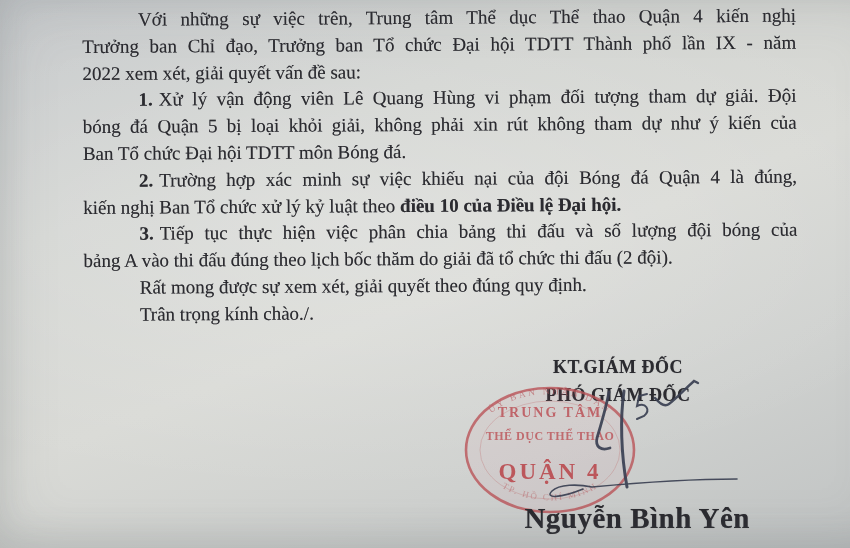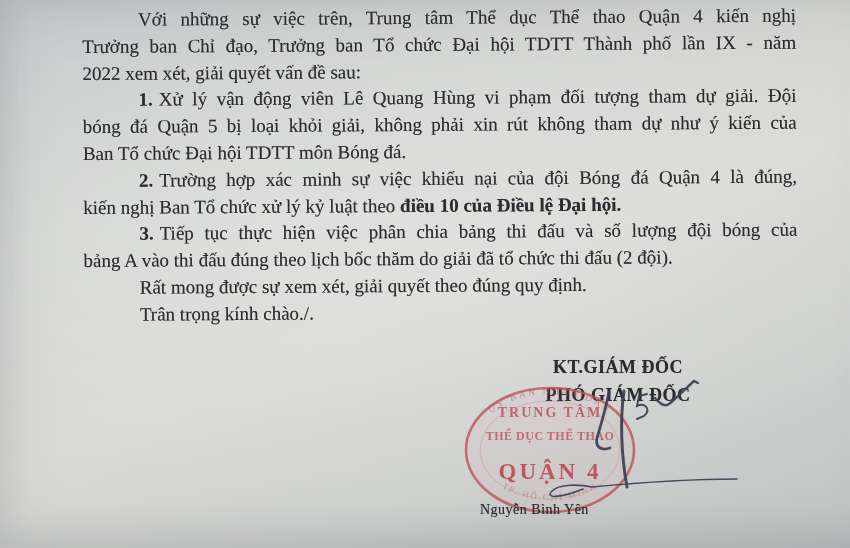--- a/index.html
+++ b/index.html
@@ -33,22 +33,22 @@
   }
   .recipients .lbl{font-weight:bold;font-style:italic;font-size:19px;}
   .recipients .itm{font-size:18px;margin-left:13px;}
   .sig-titles{
     position:absolute;left:493px;top:336px;width:250px;text-align:center;
     font-weight:bold;font-size:18px;line-height:28px;letter-spacing:.5px;
     text-shadow:0 0 .7px rgba(43,43,48,.5);
     margin-top:17px;
   }
   .sig-name{
-    position:absolute;left:480px;top:502px;width:270px;text-align:left;
-    font-weight:normal;font-size:14px;letter-spacing:.5px;
+    position:absolute;left:480px;top:502px;width:270px;text-align:right;
+    font-weight:bold;font-size:29px;letter-spacing:.5px;
     text-shadow:0 0 .7px rgba(43,43,48,.5);
   }
   .stampwrap{position:absolute;left:420px;top:350px;width:340px;height:198px;}
   .stamp-center-text{font-family:"Liberation Serif","DejaVu Serif",serif;}
 </style>
 </head>
 <body>
 
 <div class="stage">
 

